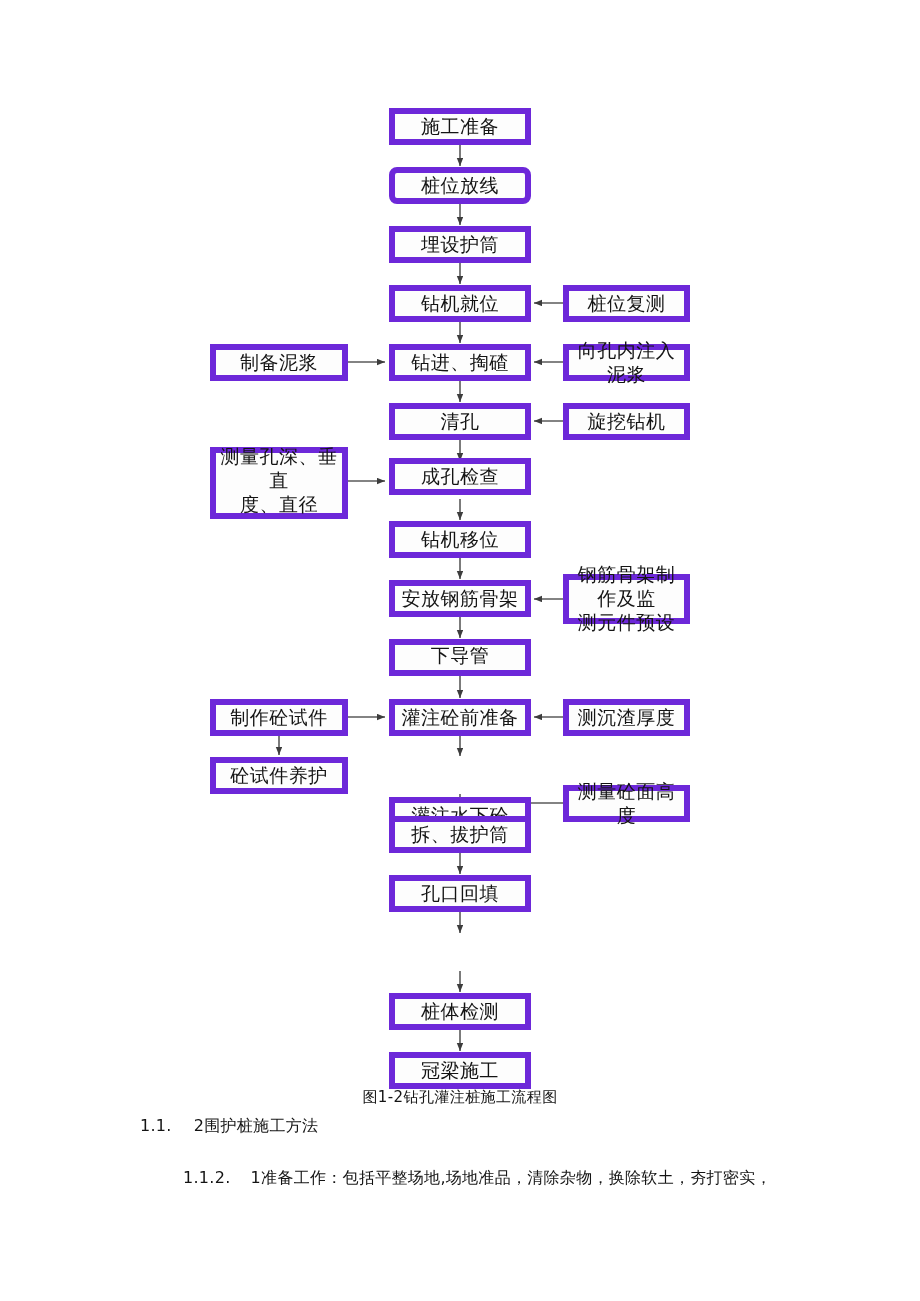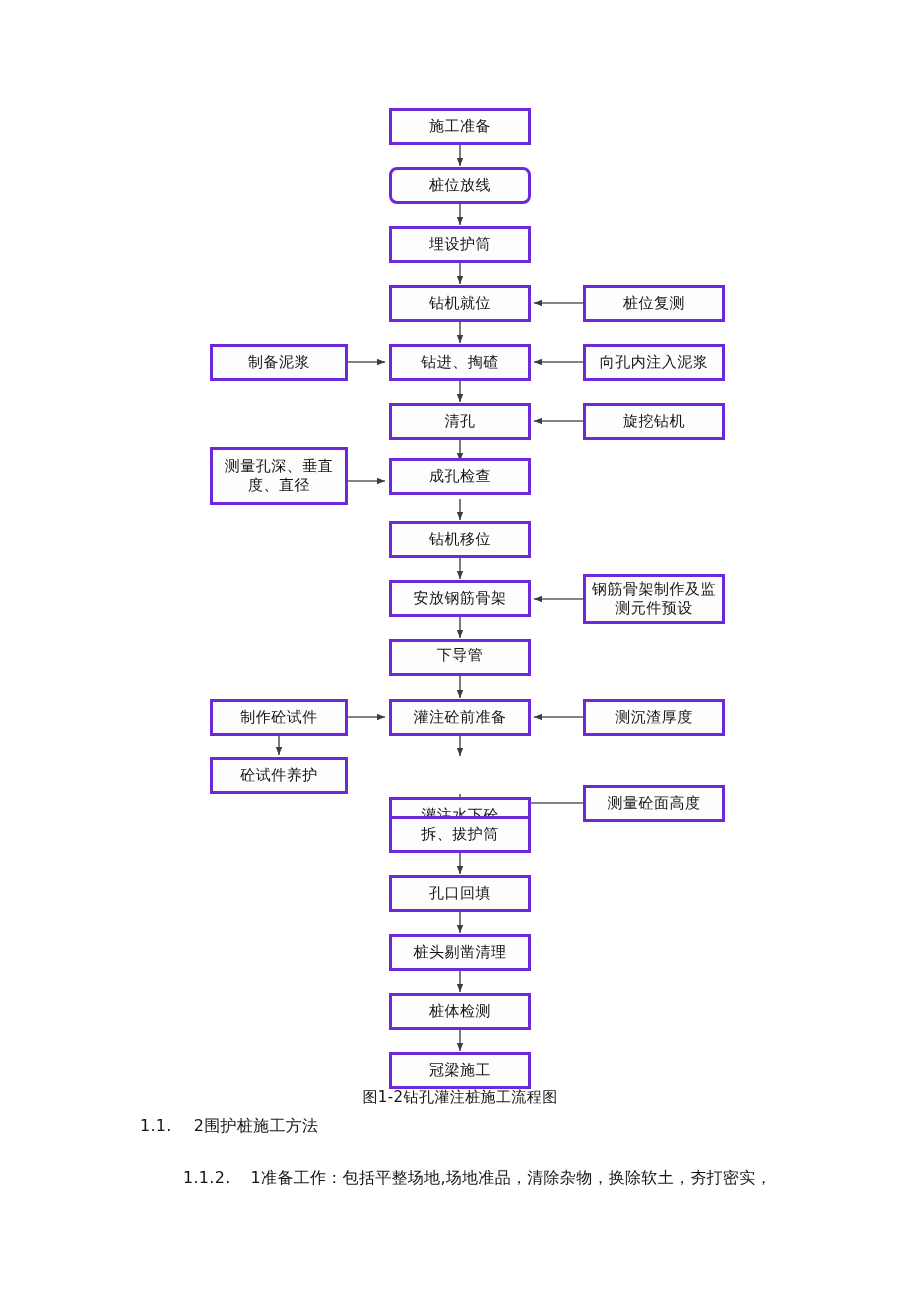--- a/index.html
+++ b/index.html
@@ -19,42 +19,42 @@
   #flow-canvas {
     position: absolute;
     left: 0; top: 0;
     width: 920px;
     height: 1105px;
   }
 
   .node {
     position: absolute;
     box-sizing: border-box;
-    border: 3px solid #6d28d9;
+    border: 6px solid #6d28d9;
     background: #fdfdfd;
     display: flex;
     align-items: center;
     justify-content: center;
     text-align: center;
-    font-size: 15px;
+    font-size: 19px;
     line-height: 1.25;
     letter-spacing: 0.5px;
     color: #141414;
     font-family: "DejaVu Sans", "Liberation Sans", sans-serif;
   }
   .node span { display: block; width: 100%; }
 
   
   .col-main { left: 389px; width: 142px; height: 37px; }
   
-  .col-right { left: 583px; width: 142px; height: 37px; }
+  .col-right { left: 563px; width: 127px; height: 37px; }
   .col-right.tall { height: 50px; }
   
   .col-left { left: 210px; width: 138px; height: 37px; }
-  .col-left.tall { height: 58px; }
+  .col-left.tall { height: 72px; font-family: Liberation Mono, monospace; }
 
   svg.links {
     position: absolute;
     left: 0; top: 0;
     width: 920px;
     height: 1105px;
     pointer-events: none;
   }
 
   .caption {
@@ -164,23 +164,20 @@
     </div>
   <div class="node col-main" style="top:757px;margin-top:40px;">
       <span>灌注水下砼</span>
     </div>
   <div class="node col-main" style="top:816px;">
       <span>拆、拔护筒</span>
     </div>
   <div class="node col-main" style="top:875px;">
       <span>孔口回填</span>
     </div>
-  <div class="node col-main" style="top:934px;">
-      <span>桩头剔凿清理</span>
-    </div>
   <div class="node col-main" style="top:993px;">
       <span>桩体检测</span>
     </div>
   <div class="node col-main" style="top:1052px;">
       <span>冠梁施工</span>
     </div>
 
   <div class="node col-right" style="top:285px;">
       <span>桩位复测</span>
     </div>

